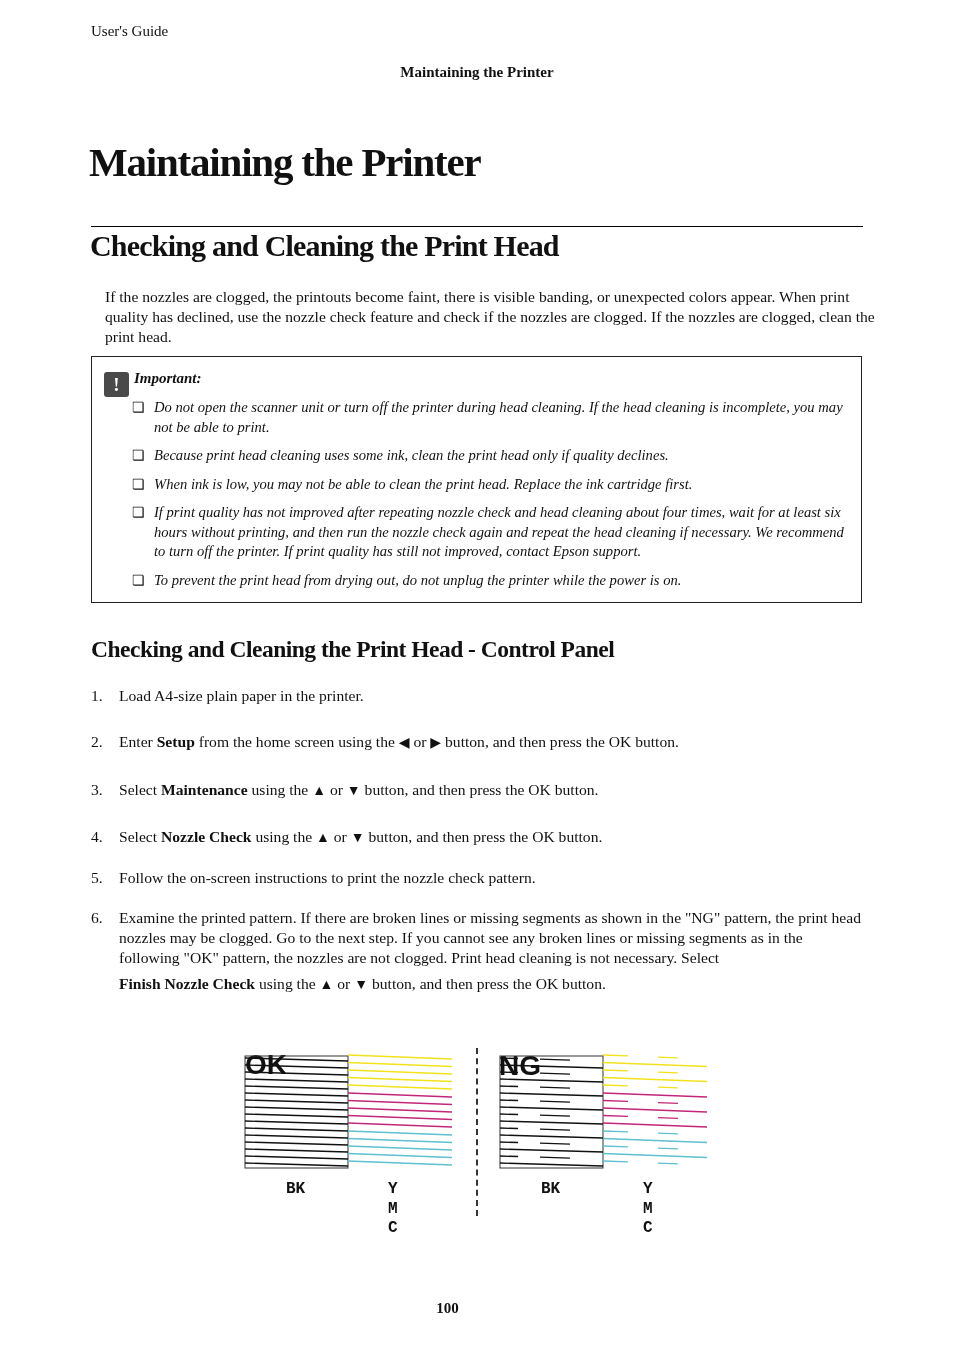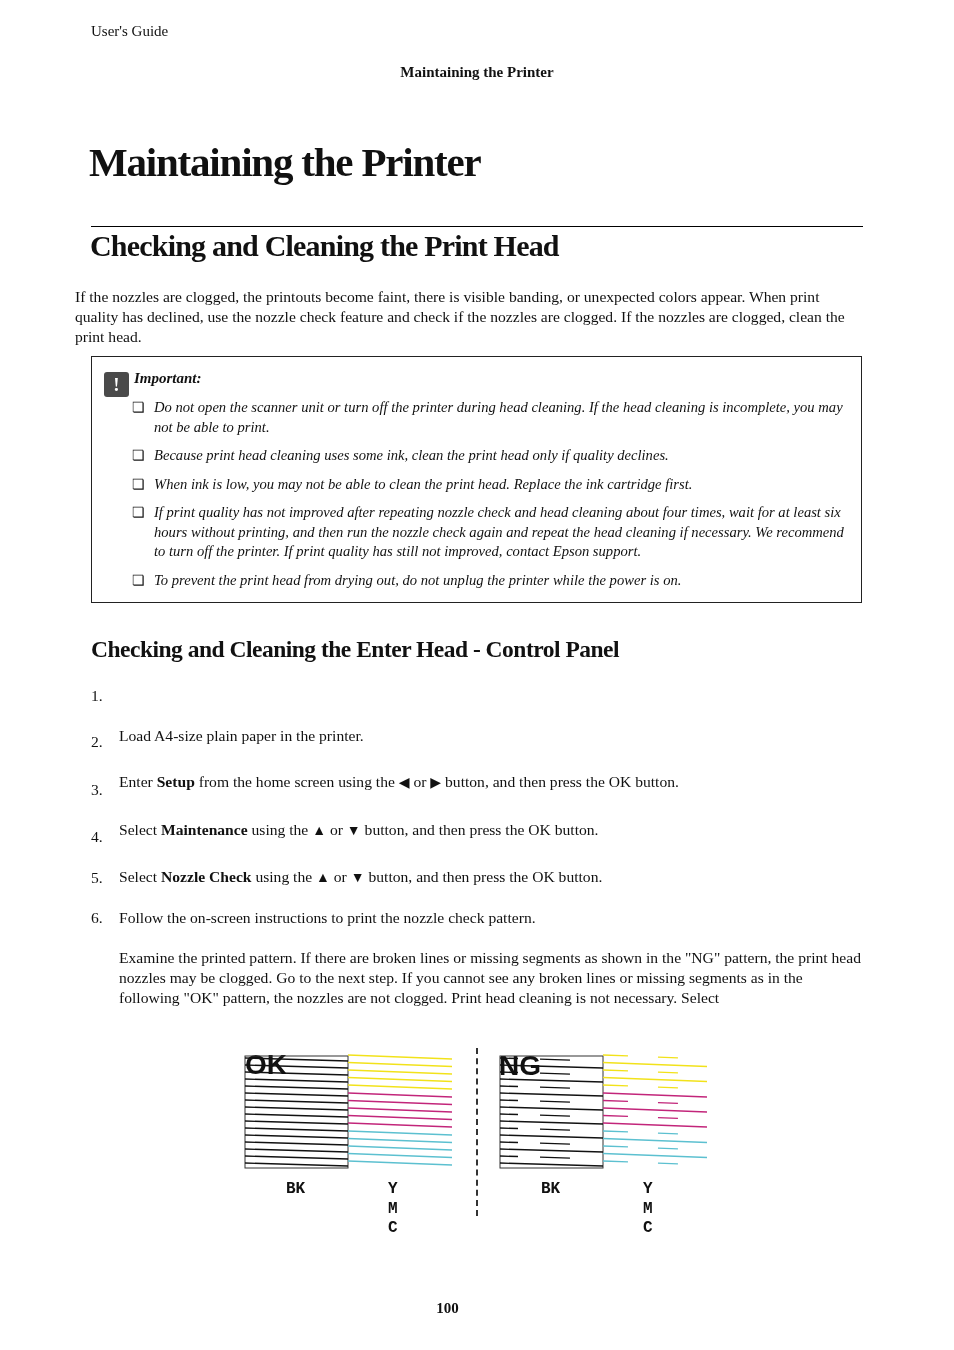--- a/index.html
+++ b/index.html
@@ -8,35 +8,35 @@
   .serif { font-family: "Liberation Serif", "DejaVu Serif", serif; }
   .abs { position: absolute; }
 
   #running-head { left: 91px; top: 23px; font-size: 15px; }
   #section-head { left: 0; width: 954px; top: 64px; text-align: center; font-size: 15px; font-weight: bold; }
 
   #h1 { left: 89px; top: 138px; font-size: 41px; font-weight: bold; letter-spacing: -1.2px; margin: 0; }
   #rule { left: 91px; top: 226px; width: 772px; height: 1px; background: #000; }
   #h2 { left: 90px; top: 229px; font-size: 30px; font-weight: bold; letter-spacing: -0.8px; margin: 0; }
 
-  #intro { left: 75px; top: 287px; width: 772px; font-size: 15.6px; line-height: 20px; }
+  #intro { left: 105px; top: 287px; width: 772px; font-size: 15.6px; line-height: 20px; }
 
   #important-box { left: 91px; top: 356px; width: 771px; height: 247px; border: 1px solid #222; box-sizing: border-box; }
   #important-icon { left: 104px; top: 372px; width: 25px; height: 25px; background: #4a4a4a; border-radius: 3px; color: #fff; font-weight: bold; font-size: 19px; text-align: center; line-height: 25px; }
   #important-title { left: 134px; top: 370px; font-size: 15px; font-style: italic; font-weight: bold; }
 
   .bullet { position: absolute; left: 132px; width: 720px; font-size: 14.6px; line-height: 19.5px; font-style: italic; }
   .bullet .box { position: absolute; left: 0; top: 0; font-style: normal; font-size: 14px; }
   .bullet .txt { display: block; margin-left: 22px; }
 
   #h3 { left: 91px; top: 636px; font-size: 23.5px; font-weight: bold; letter-spacing: -0.5px; margin: 0; }
 
   .step { position: absolute; left: 91px; width: 772px; font-size: 15.6px; line-height: 20px; }
   .step .num { position: absolute; left: 0; top: 0; }
-  .step .body { display: block; margin-left: 28px; margin-top: 40px; }
+  .step .body { display: block; margin-left: 28px; }
   .tri { font-size: 14px; display: inline-block; }
 
   .pat-label { position: absolute; font-size: 28px; font-weight: bold; font-family: "Liberation Sans", "DejaVu Sans", sans-serif; margin-top: 31px; }
   .pat-cap { position: absolute; font-family: Liberation Mono, monospace; font-weight: bold; font-size: 16px; line-height: 19.5px; }
   #divider { left: 476px; top: 1048px; width: 0; height: 168px; border-left: 2px dashed #333; }
 
   #page-number { left: 0; width: 895px; top: 1300px; text-align: center; font-size: 15px; font-weight: bold; }
 </style>
 </head>
 <body>
@@ -67,21 +67,21 @@
 </div>
 <div class="bullet serif" style="top:503px">
   <span class="box">❏</span>
   <span class="txt">If print quality has not improved after repeating nozzle check and head cleaning about four times, wait for at least six hours without printing, and then run the nozzle check again and repeat the head cleaning if necessary. We recommend to turn off the printer. If print quality has still not improved, contact Epson support.</span>
 </div>
 <div class="bullet serif" style="top:571px">
   <span class="box">❏</span>
   <span class="txt">To prevent the print head from drying out, do not unplug the printer while the power is on.</span>
 </div>
 
-<h3 class="abs sans" id="h3">Checking and Cleaning the Enter Head - Control Panel</h3>
+<h3 class="abs sans" id="h3">Checking and Cleaning the Print Head - Control Panel</h3>
 
 <div class="step serif" style="top:686px">
   <span class="num">1.</span>
   <span class="body">Load A4-size plain paper in the printer.</span>
 </div>
 
 <div class="step serif" style="top:732px">
   <span class="num">2.</span>
   <span class="body">
     <span>Enter </span><b>Setup</b><span> from the home screen using the </span><span class="tri">◀</span><span> or </span><span class="tri">▶</span><span> button, and then press the OK button.</span>
@@ -104,20 +104,23 @@
 
 <div class="step serif" style="top:868px">
   <span class="num">5.</span>
   <span class="body">Follow the on-screen instructions to print the nozzle check pattern.</span>
 </div>
 
 <div class="step serif" style="top:908px">
   <span class="num">6.</span>
   <span class="body">
     <span>Examine the printed pattern. If there are broken lines or missing segments as shown in the "NG" pattern, the print head nozzles may be clogged. Go to the next step. If you cannot see any broken lines or missing segments as in the following "OK" pattern, the nozzles are not clogged. Print head cleaning is not necessary. Select</span>
+    <span style="display:block; margin-top:6px;">
+      <b>Finish Nozzle Check</b><span> using the </span><span class="tri">▲</span><span> or </span><span class="tri">▼</span><span> button, and then press the OK button.</span>
+    </span>
   </span>
 </div>
 
 <div class="pat-label" style="left:245px; top:1018px;">OK</div>
 <div class="pat-label" style="left:499px; top:1019px;">NG</div>
 
 <svg class="abs" style="left:240px; top:1050px;" width="220" height="125" id="ok-svg">
     <rect x="5" y="6" width="103" height="112" fill="none" stroke="#333" stroke-width="1"></rect>
     <line x1="5" x2="108" y1="8" y2="11" stroke="#111111" stroke-width="1.3"></line>
     <line x1="5" x2="108" y1="15" y2="18" stroke="#111111" stroke-width="1.3"></line>

